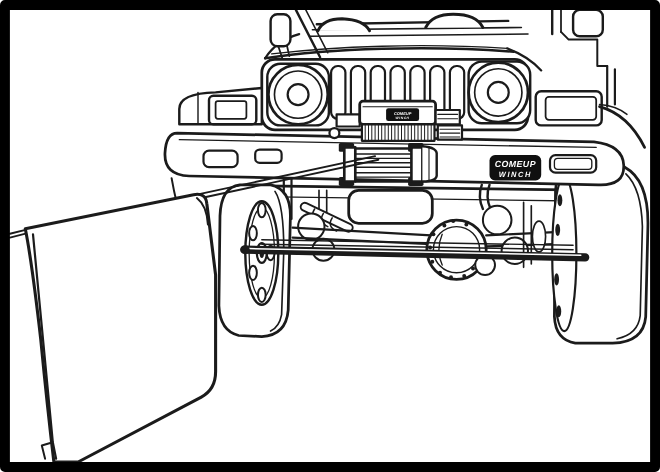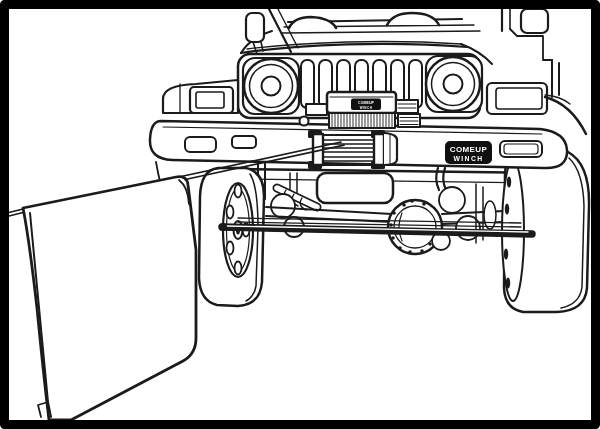--- a/index.html
+++ b/index.html
@@ -1,17 +1,17 @@
 <!DOCTYPE html>
 <html><head>
 <meta charset="utf-8">
 <style>
   html,body{margin:0;padding:0;background:#fff;}
   .stage{position:relative;width:600px;height:429px;background:#ffffff;overflow:hidden;
-         font-family:"Liberation Sans", sans-serif;}
+         font-family:"Liberation Sans", sans-serif;font-style:italic;}
   .stage svg{position:absolute;inset:0;display:block;}
   text{font-family:"Liberation Sans", sans-serif;}
 </style>
 </head>
 <body>
 
 <div class="stage">
 <svg viewBox="0 0 600 429" width="600" height="429" xmlns="http://www.w3.org/2000/svg">
   <g stroke="#1b1b1b" fill="none" stroke-linecap="round" stroke-linejoin="round">
 

